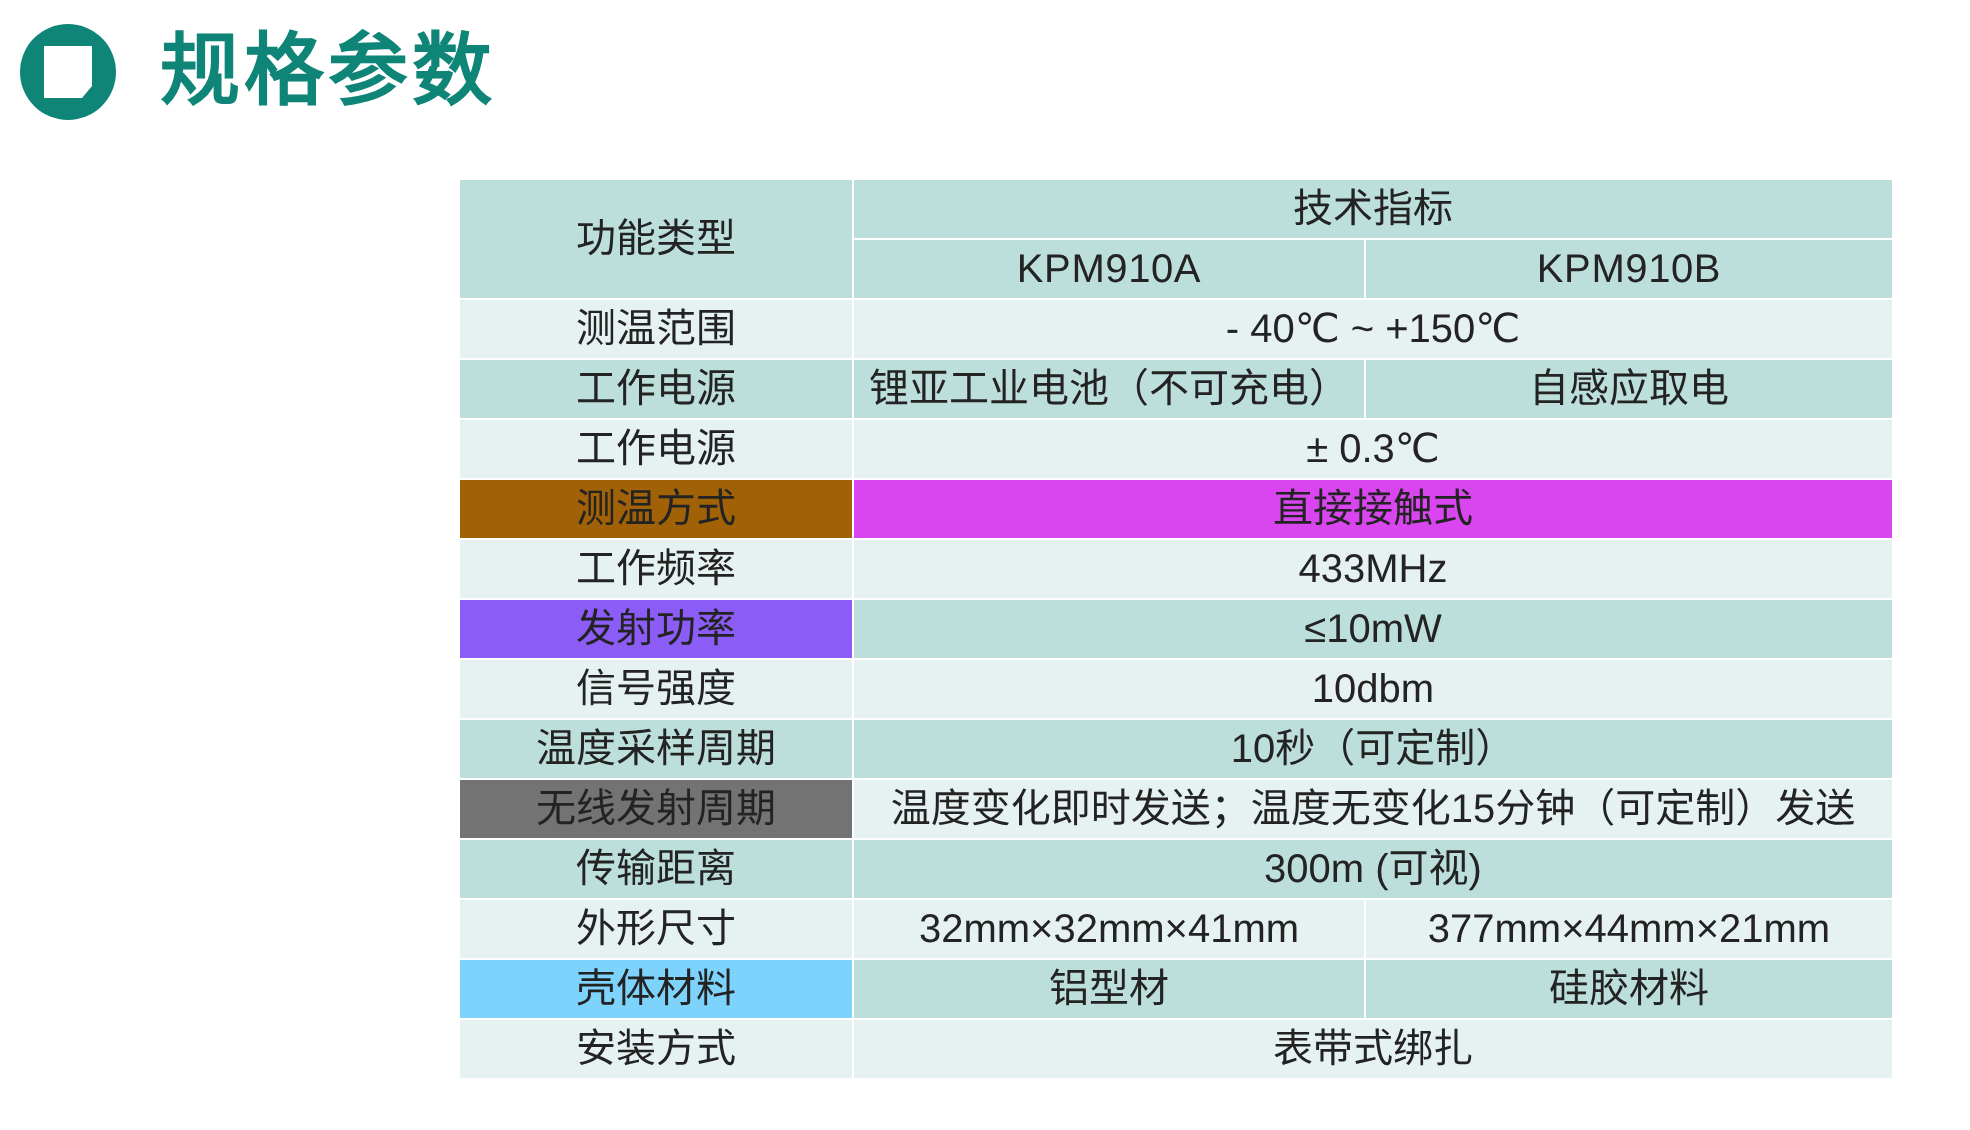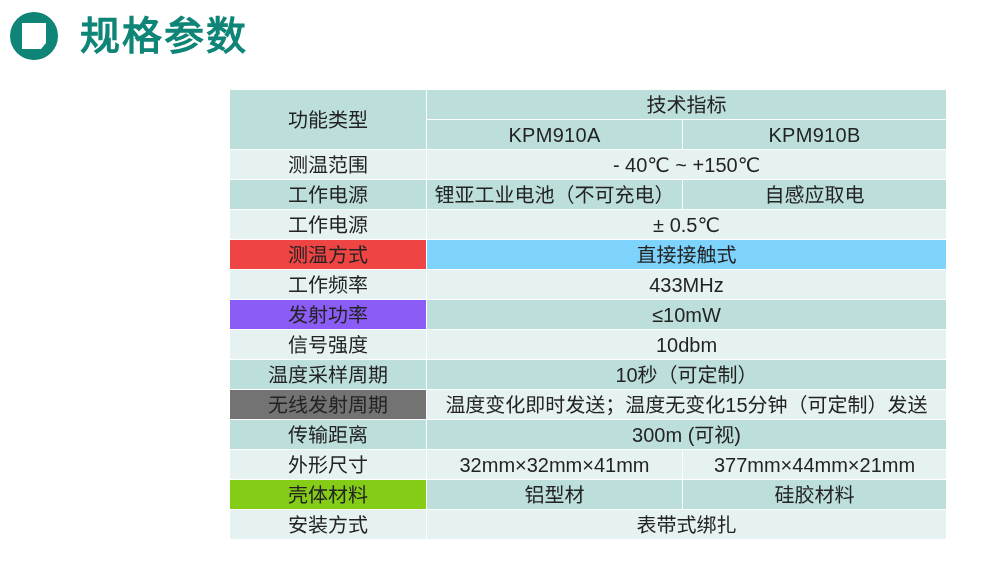--- a/index.html
+++ b/index.html
@@ -134,25 +134,25 @@
             <td class="tint-light" style="background: rgb(230, 242, 241);">测温范围</td>
             <td class="tint-light val-long" colspan="2" style="background: rgb(230, 242, 241);">- 40℃ ~ +150℃</td>
           </tr>
           <tr>
             <td class="tint-dark" style="background: rgb(189, 223, 220);">工作电源</td>
             <td class="tint-dark" style="background: rgb(189, 223, 220);">锂亚工业电池（不可充电）</td>
             <td class="tint-dark" style="background: rgb(189, 223, 220);">自感应取电</td>
           </tr>
           <tr>
             <td class="tint-light" style="background: rgb(230, 242, 241);">工作电源</td>
-            <td class="tint-light val-long" colspan="2" style="background: rgb(230, 242, 241);">± 0.5℃</td>
+            <td class="tint-light val-long" colspan="2" style="background: rgb(230, 242, 241);">± 0.3℃</td>
           </tr>
           <tr>
-            <td class="tint-dark" style="background: #ef4444;">测温方式</td>
-            <td class="tint-dark val-long" colspan="2" style="background: #7dd3fc; text-align: center;">直接接触式</td>
+            <td class="tint-dark" style="background: #a16207;">测温方式</td>
+            <td class="tint-dark val-long" colspan="2" style="background: #d946ef; text-align: center;">直接接触式</td>
           </tr>
           <tr>
             <td class="tint-light" style="background: rgb(230, 242, 241);">工作频率</td>
             <td class="tint-light val-long" colspan="2" style="background: rgb(230, 242, 241);">433MHz</td>
           </tr>
           <tr>
             <td class="tint-dark" style="background: #8b5cf6;">发射功率</td>
             <td class="tint-dark val-long" colspan="2" style="background: rgb(189, 223, 220);">≤10mW</td>
           </tr>
           <tr>
@@ -170,21 +170,21 @@
           <tr>
             <td class="tint-dark" style="background: rgb(189, 223, 220);">传输距离</td>
             <td class="tint-dark val-long" colspan="2" style="background: rgb(189, 223, 220);">300m (可视)</td>
           </tr>
           <tr>
             <td class="tint-light" style="background: rgb(230, 242, 241);">外形尺寸</td>
             <td class="tint-light" style="background: rgb(230, 242, 241);">32mm×32mm×41mm</td>
             <td class="tint-light" style="background: rgb(230, 242, 241);">377mm×44mm×21mm</td>
           </tr>
           <tr>
-            <td class="tint-dark" style="background: #84cc16;">壳体材料</td>
+            <td class="tint-dark" style="background: #7dd3fc;">壳体材料</td>
             <td class="tint-dark" style="background: rgb(189, 223, 220);">铝型材</td>
             <td class="tint-dark" style="background: rgb(189, 223, 220);">硅胶材料</td>
           </tr>
           <tr>
             <td class="tint-light" style="background: rgb(230, 242, 241);">安装方式</td>
             <td class="tint-light val-long" colspan="2" style="background: rgb(230, 242, 241);">表带式绑扎</td>
           </tr>
         </tbody>
     </table>
   </div>

